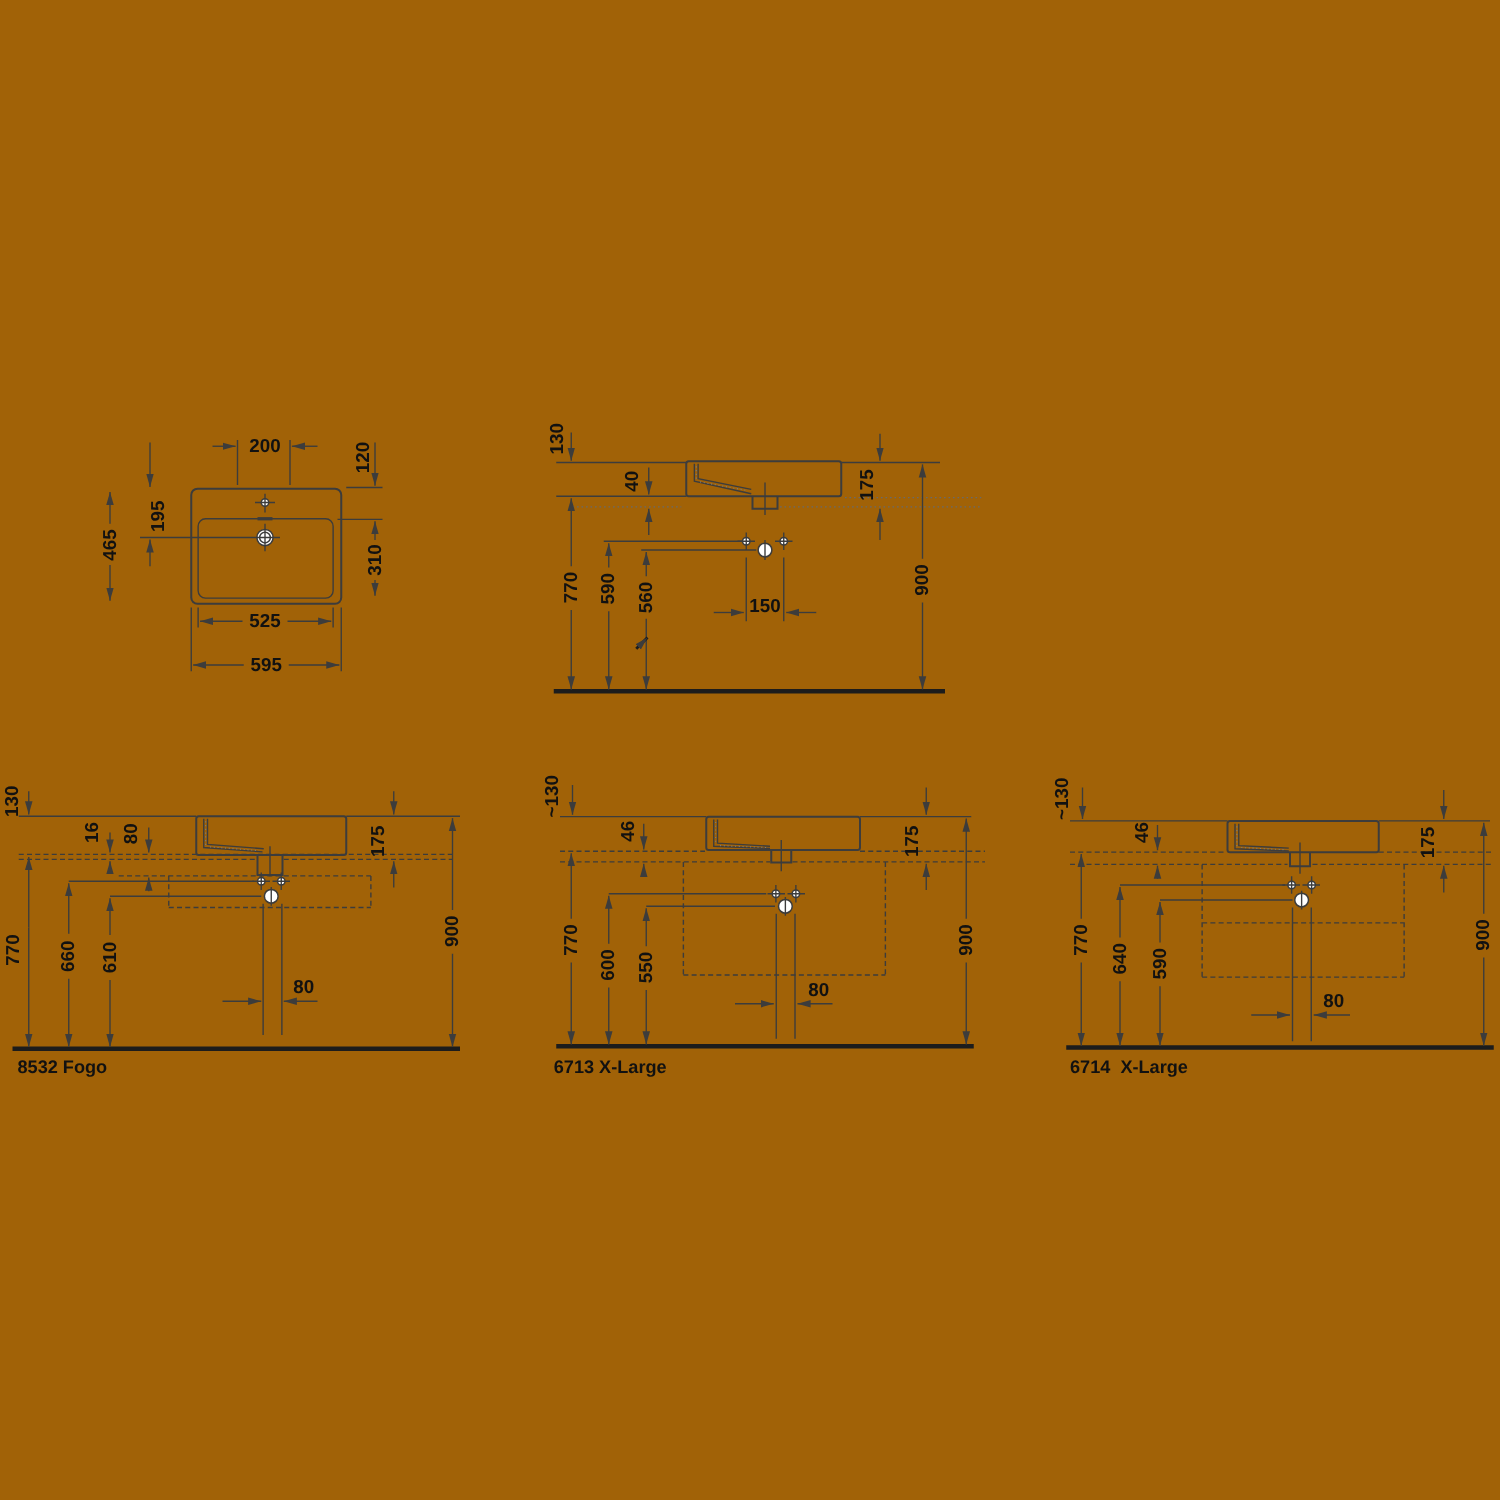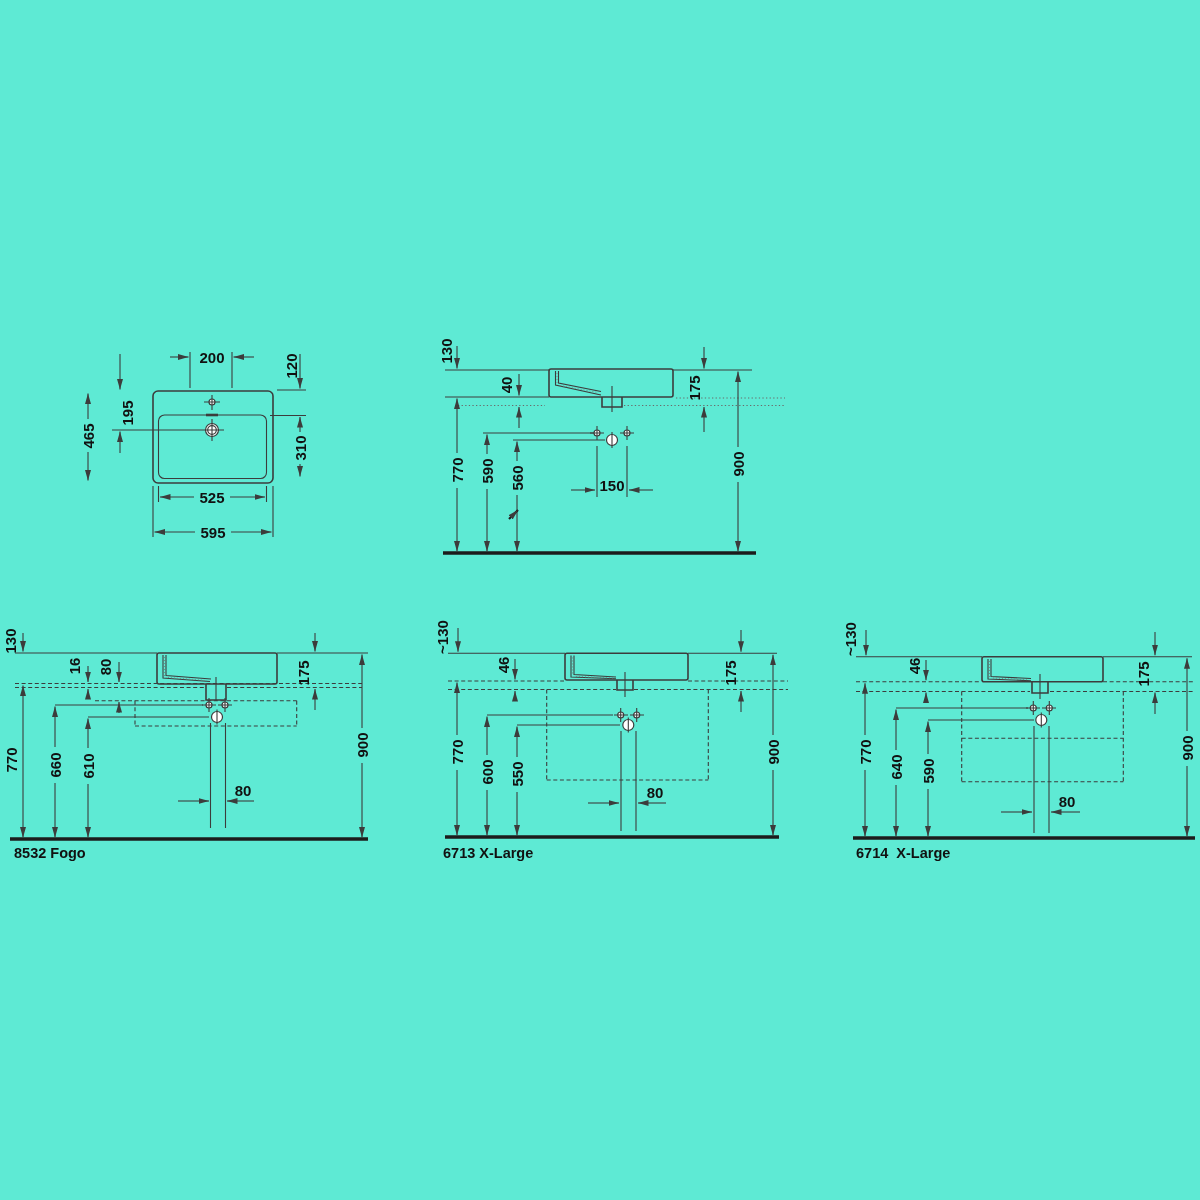--- a/index.html
+++ b/index.html
@@ -1,16 +1,16 @@
 <!DOCTYPE html>
 <html><head>
 <meta charset="utf-8">
 <style>
   html,body{margin:0;padding:0;background:#ffffff;}
-  .stage{position:relative;width:1200px;height:1200px;background:#5eead4;overflow:hidden;
+  .stage{position:relative;width:1200px;height:1200px;background:#a16207;overflow:hidden;
          font-family:"Liberation Sans", sans-serif;}
   svg{display:block}
   .dim{font-family:"Liberation Sans", sans-serif;font-size:15px;font-weight:bold;fill:#111;}
   .plabel{font-family:"Liberation Sans", sans-serif;font-size:14.5px;font-weight:bold;fill:#111;white-space:pre;}
   .thin{stroke:#3c3c3c;stroke-width:1.1;fill:none;}
   .outline{stroke:#3c3c3c;stroke-width:1.6;fill:none;}
   .dotted{stroke:#6a6a6a;stroke-width:1;fill:none;stroke-dasharray:1.3 2.3;}
   .dashed{stroke:#3c3c3c;stroke-width:1.1;fill:none;stroke-dasharray:4 2.6;}
   .floor{stroke:#1c1c1c;stroke-width:3.6;fill:none;}
   .dimline{stroke:#3c3c3c;stroke-width:1.1;fill:none;}

